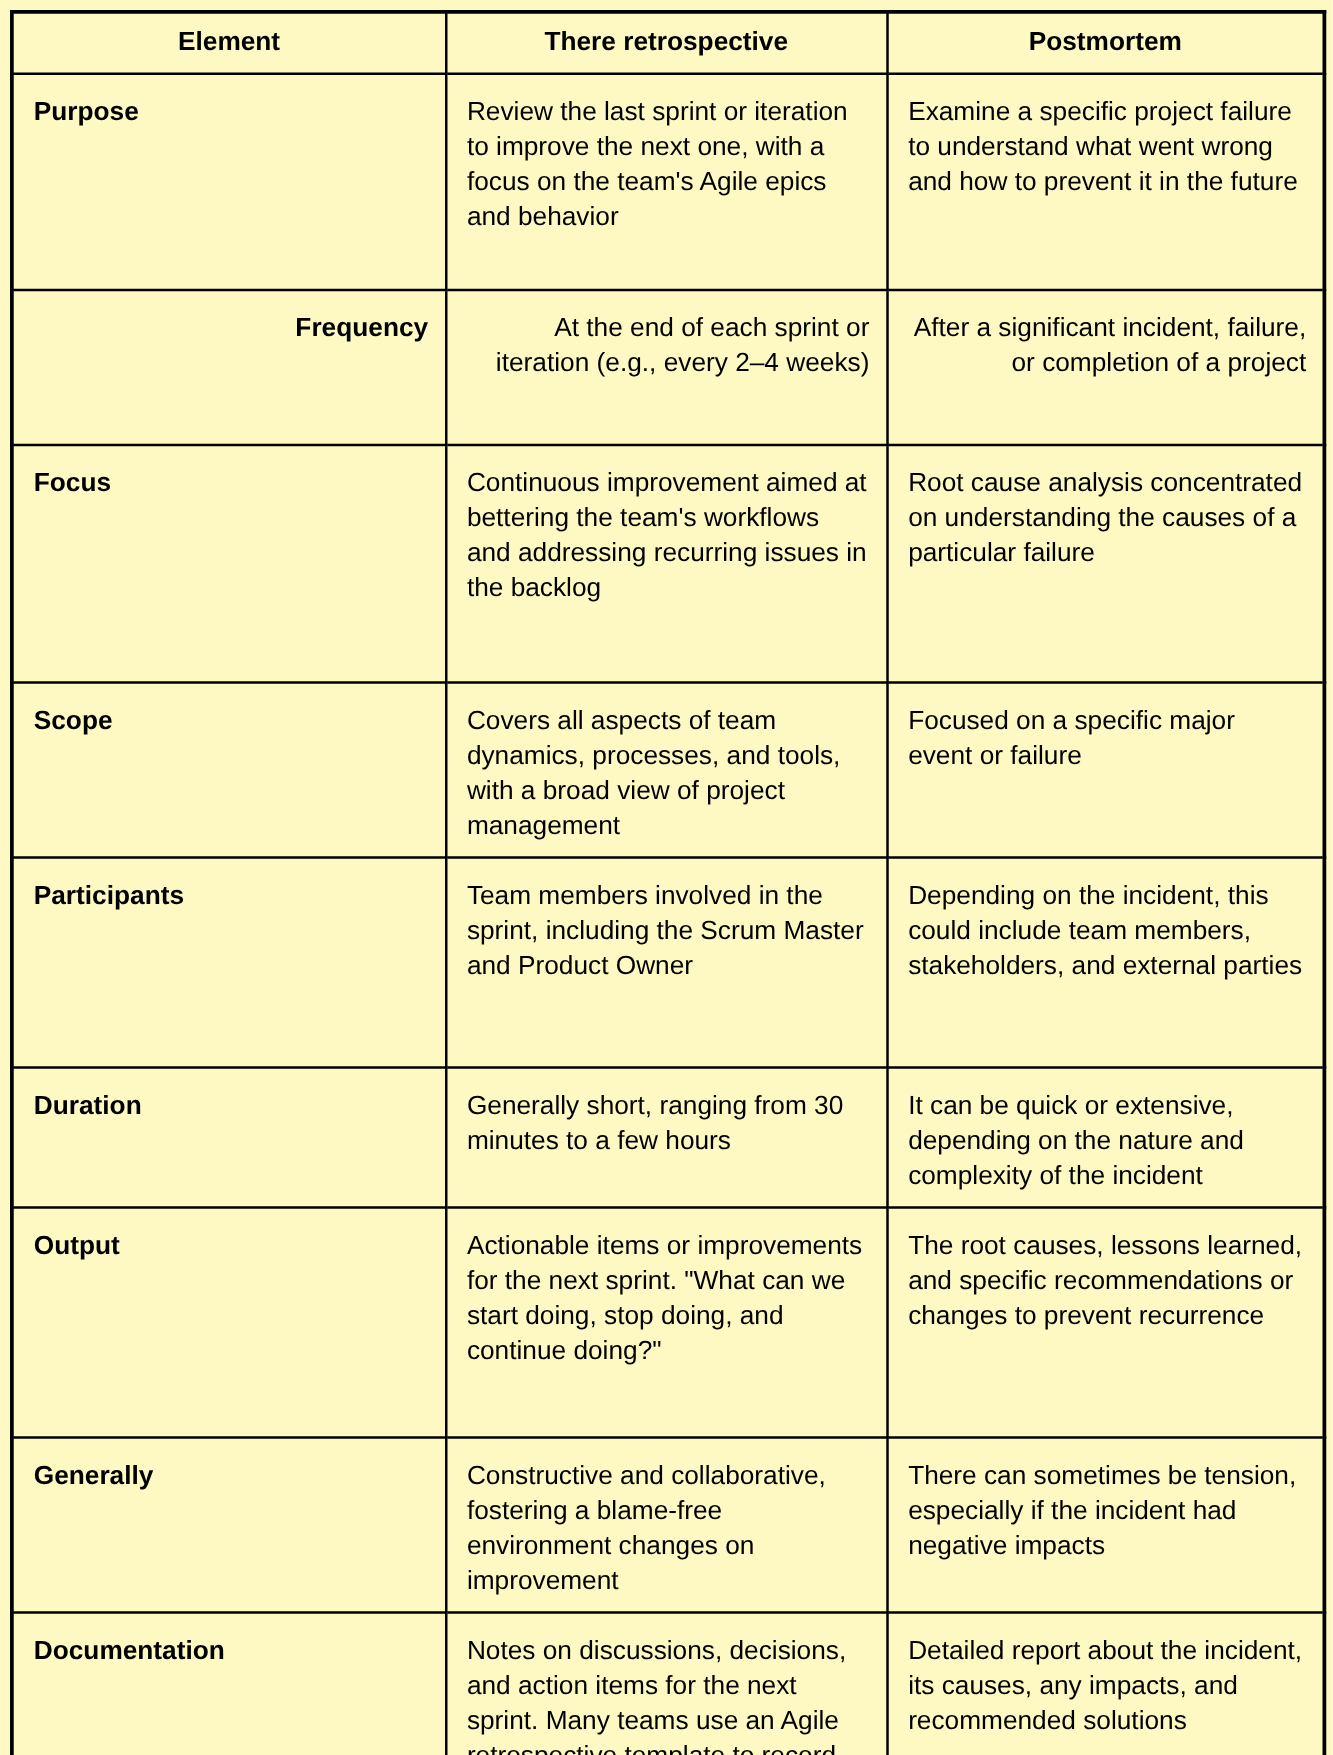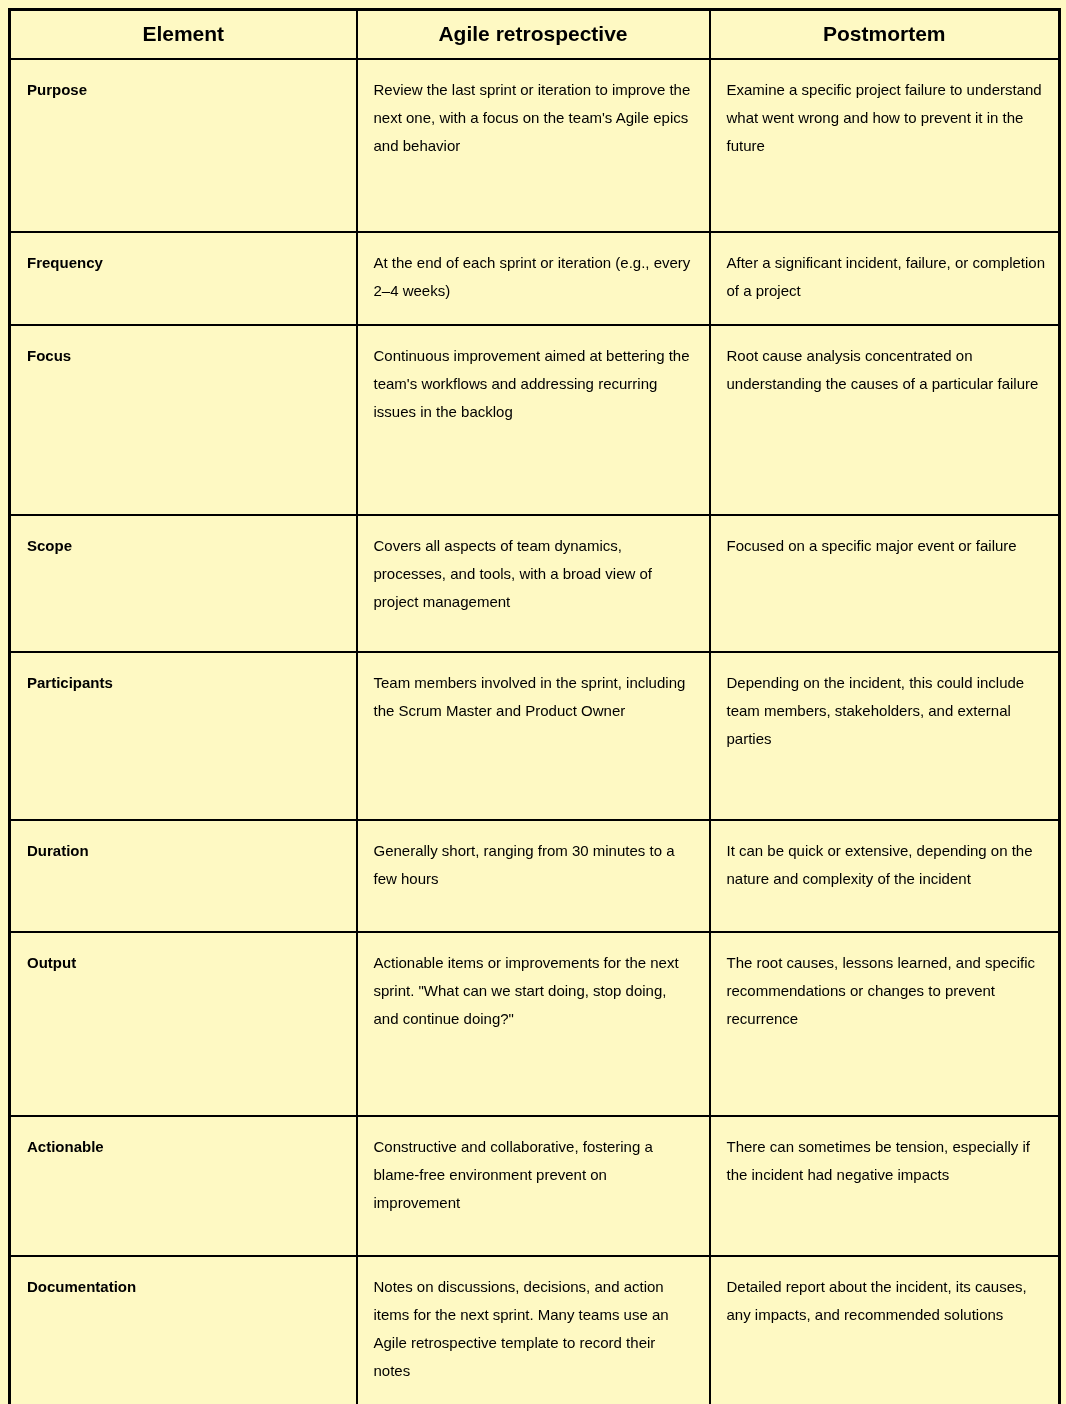--- a/index.html
+++ b/index.html
@@ -33,32 +33,32 @@
   }
   table.compare th {
     font-size: 21px;
     font-weight: bold;
     text-align: center;
     vertical-align: middle;
     height: 49px;
     padding: 4px 10px;
   }
   table.compare td {
-    font-size: 15px;
+    font-size: 21px;
     line-height: 28px;
     vertical-align: top;
     text-align: left;
     padding: 16px 13px 10px 16px;
   }
   table.compare td.row-label {
     font-weight: bold;
   }
   
   tr[data-row="0"] td { height: 173px; }
-  tr[data-row="1"] td { height: 93px; }
+  tr[data-row="1"] td { height: 124px; text-align: right; }
   tr[data-row="2"] td { height: 190px; }
   tr[data-row="3"] td { height: 137px; }
   tr[data-row="4"] td { height: 168px; }
   tr[data-row="5"] td { height: 112px; }
   tr[data-row="6"] td { height: 184px; }
   tr[data-row="7"] td { height: 140px; }
   tr[data-row="8"] td { height: 193px; }
 </style>
 </head>
 <body>
@@ -66,21 +66,21 @@
 <div class="page">
   <table class="compare">
     <colgroup>
       <col class="c1">
         <col class="c2">
         <col class="c3">
     </colgroup>
     <thead>
       <tr>
         <th>Element</th>
-        <th>Agile retrospective</th>
+        <th>There retrospective</th>
         <th>Postmortem</th>
       </tr>
     </thead>
     <tbody>
       <tr data-row="0">
         <td class="row-label">Purpose</td>
         <td>Review the last sprint or iteration to improve the next one, with a focus on the team's Agile epics and behavior</td>
         <td>Examine a specific project failure to understand what went wrong and how to prevent it in the future</td>
       </tr>
       <tr data-row="1">
@@ -107,22 +107,22 @@
         <td class="row-label">Duration</td>
         <td>Generally short, ranging from 30 minutes to a few hours</td>
         <td>It can be quick or extensive, depending on the nature and complexity of the incident</td>
       </tr>
       <tr data-row="6">
         <td class="row-label">Output</td>
         <td>Actionable items or improvements for the next sprint. "What can we start doing, stop doing, and continue doing?"</td>
         <td>The root causes, lessons learned, and specific recommendations or changes to prevent recurrence</td>
       </tr>
       <tr data-row="7">
-        <td class="row-label">Actionable</td>
-        <td>Constructive and collaborative, fostering a blame-free environment prevent on improvement</td>
+        <td class="row-label">Generally</td>
+        <td>Constructive and collaborative, fostering a blame-free environment changes on improvement</td>
         <td>There can sometimes be tension, especially if the incident had negative impacts</td>
       </tr>
       <tr data-row="8">
         <td class="row-label">Documentation</td>
         <td>Notes on discussions, decisions, and action items for the next sprint. Many teams use an Agile retrospective template to record their notes</td>
         <td>Detailed report about the incident, its causes, any impacts, and recommended solutions</td>
       </tr>
     </tbody>
   </table>
 </div>

